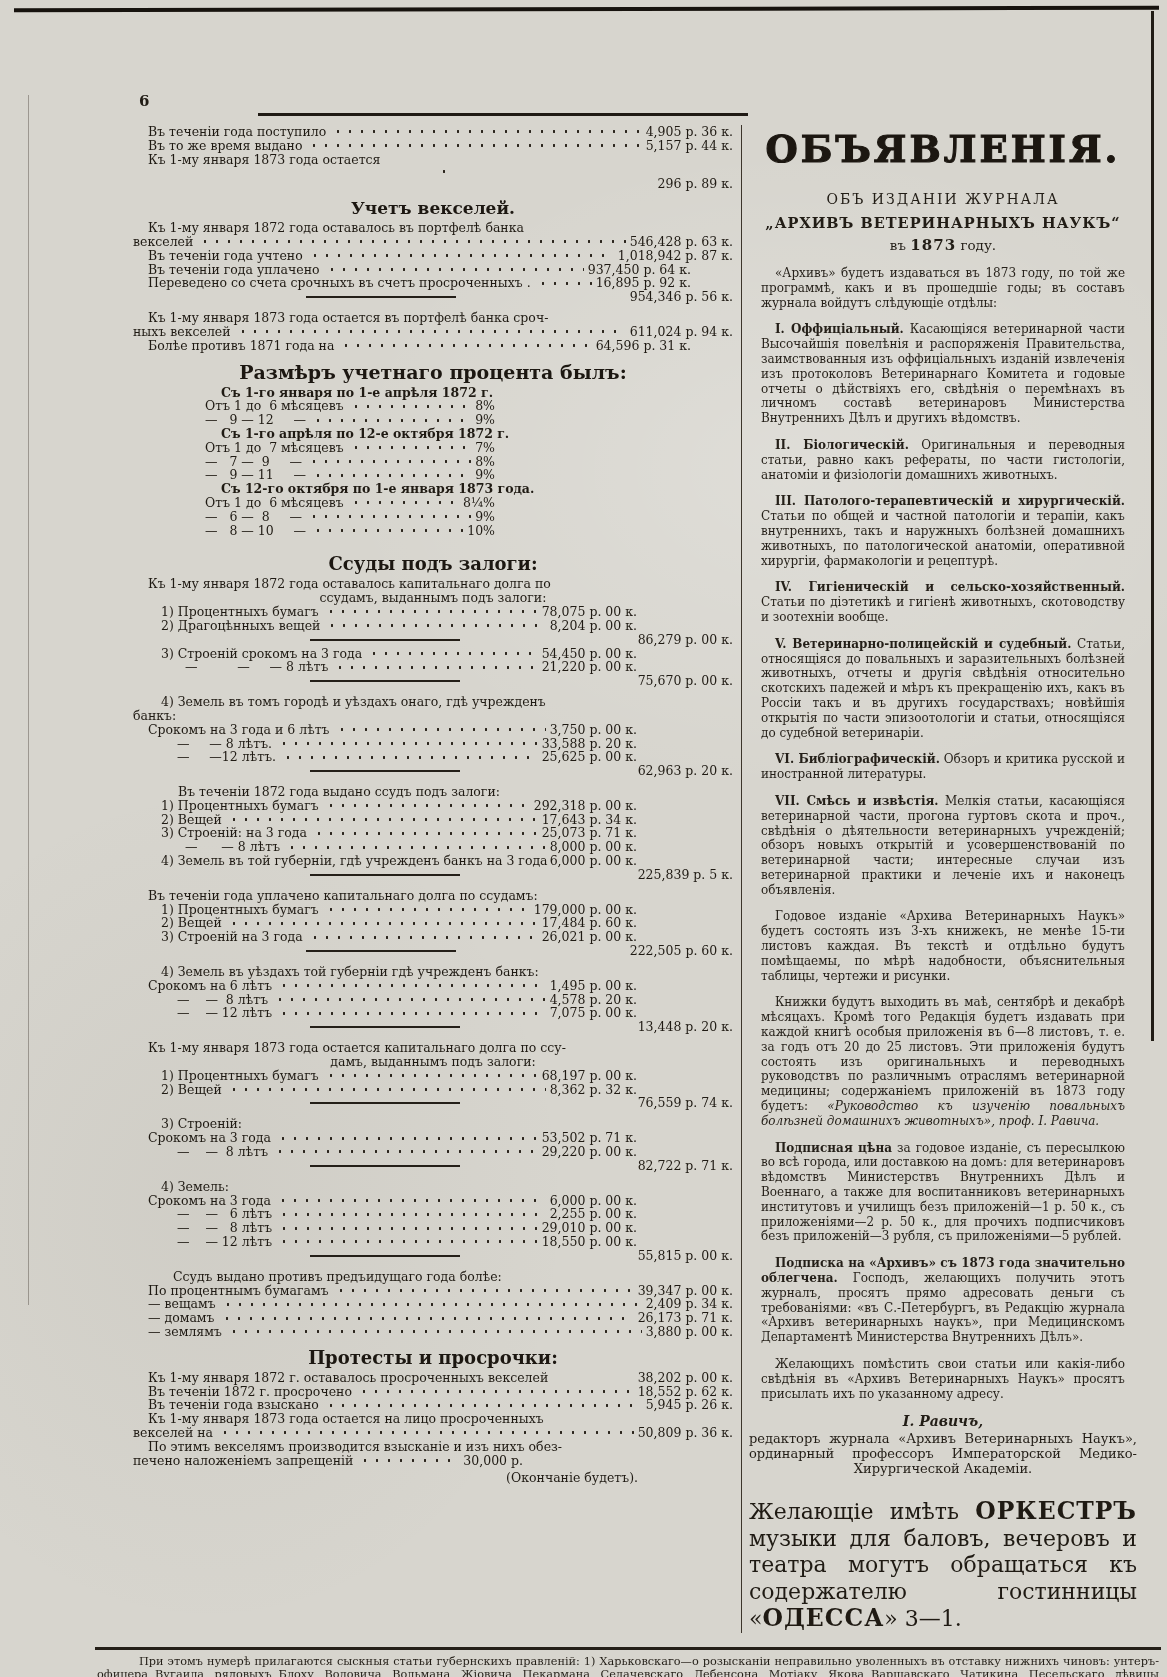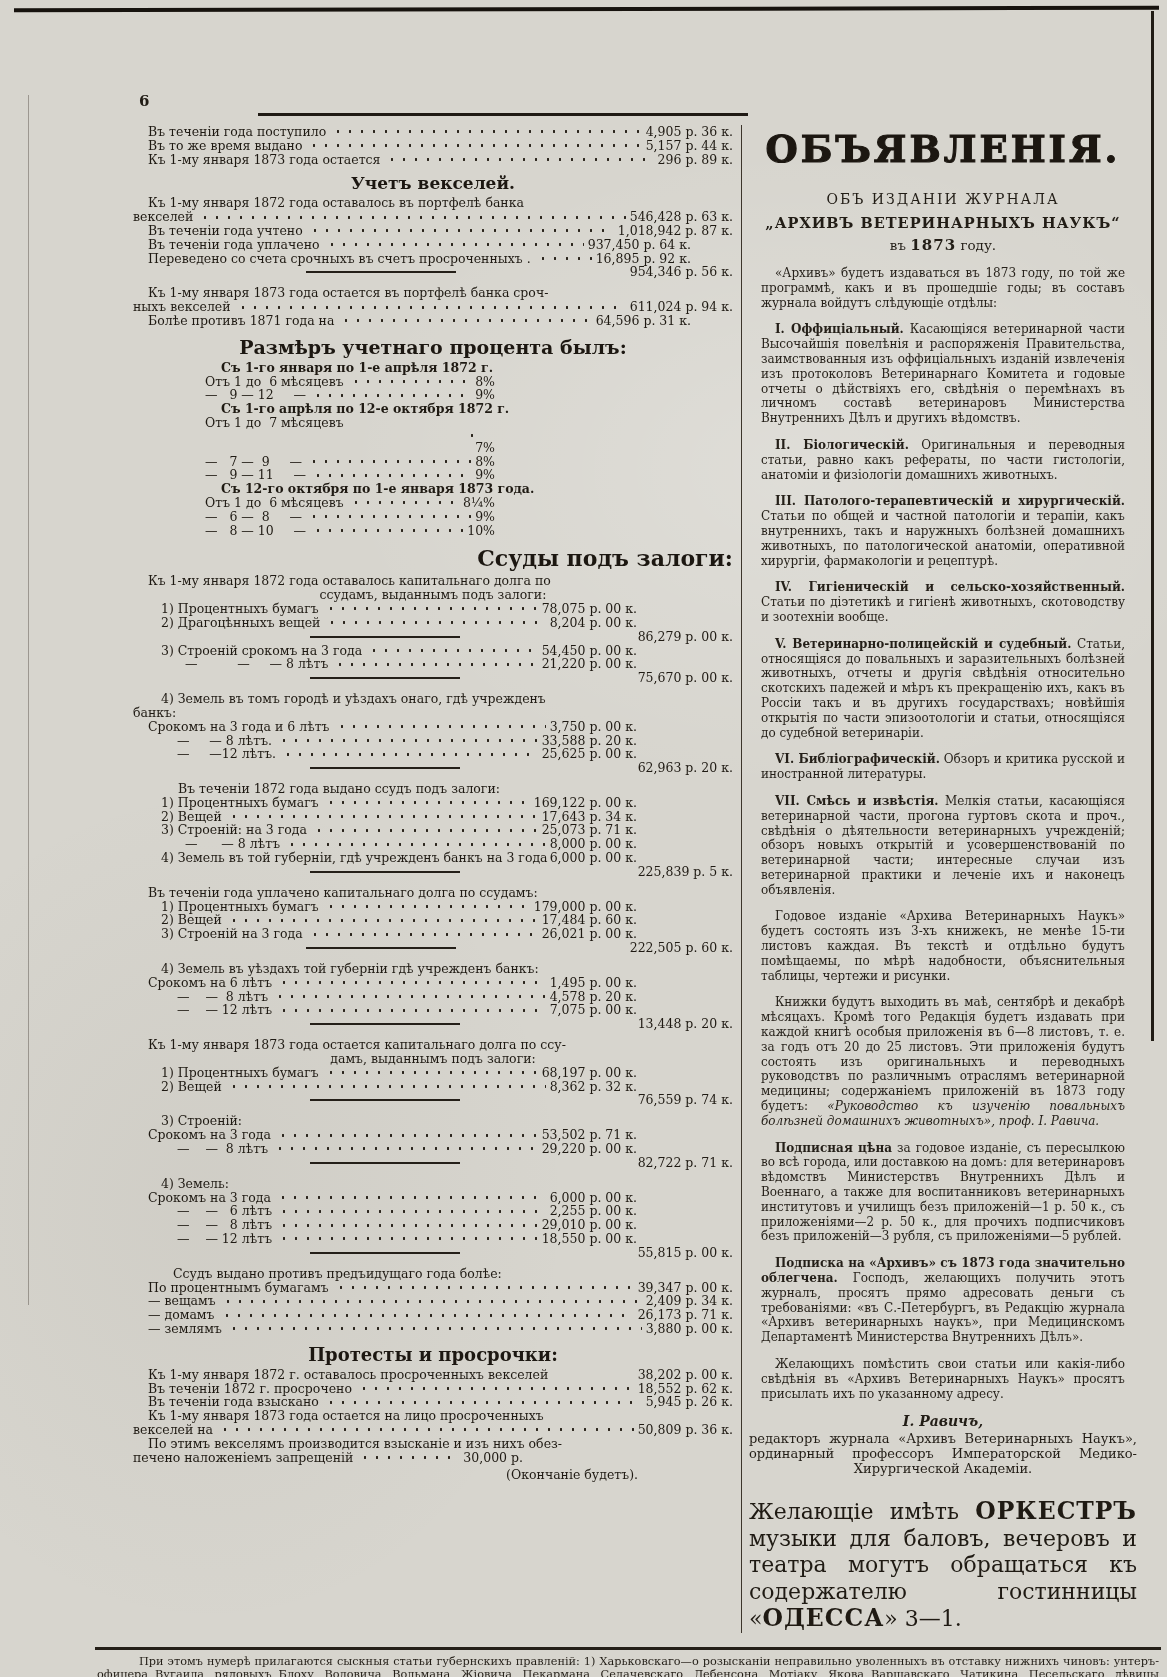--- a/index.html
+++ b/index.html
@@ -80,21 +80,21 @@
           <div class="lrow" style="padding-left: 15px;">
             <span class="lbl">Въ теченіи года поступило</span>
             <span class="dots"></span>
             <span class="amt c2">4,905 р. 36 к.</span>
           </div>
           <div class="lrow" style="padding-left: 15px;">
             <span class="lbl">Въ то же время выдано</span>
             <span class="dots"></span>
             <span class="amt c2">5,157 р. 44 к.</span>
           </div>
-          <div class="lrow" style="padding-left: 15px;">
+          <div class="lrow" style="padding-left: 15px; flex-direction: column;">
             <span class="lbl">Къ 1-му января 1873 года остается</span>
             <span class="dots"></span>
             <span class="amt c2">296 р. 89 к.</span>
           </div>
           <div class="lh" style="font-size: 17px; margin-top: 7px;">Учетъ векселей.</div>
           <div class="lp" style="padding-left: 15px;">Къ 1-му января 1872 года оставалось въ портфелѣ банка</div>
           <div class="lrow">
             <span class="lbl">векселей</span>
             <span class="dots"></span>
             <span class="amt c2">546,428 р. 63 к.</span>
@@ -136,21 +136,21 @@
             <span class="lbl">Отъ 1 до  6 мѣсяцевъ</span>
             <span class="dots"></span>
             <span class="amt cp">8%</span>
           </div>
           <div class="lrow" style="padding-left: 72px;">
             <span class="lbl">—   9 — 12     —</span>
             <span class="dots"></span>
             <span class="amt cp">9%</span>
           </div>
           <div class="lp" style="padding-left: 88px; font-weight: bold;">Съ 1-го апрѣля по 12-е октября 1872 г.</div>
-          <div class="lrow" style="padding-left: 72px; flex-direction: column;">
+          <div class="lrow" style="padding-left: 72px;">
             <span class="lbl">Отъ 1 до  7 мѣсяцевъ</span>
             <span class="dots"></span>
             <span class="amt cp">7%</span>
           </div>
           <div class="lrow" style="padding-left: 72px;">
             <span class="lbl">—   7 —  9     —</span>
             <span class="dots"></span>
             <span class="amt cp">8%</span>
           </div>
           <div class="lrow" style="padding-left: 72px;">
@@ -167,21 +167,21 @@
           <div class="lrow" style="padding-left: 72px;">
             <span class="lbl">—   6 —  8     —</span>
             <span class="dots"></span>
             <span class="amt cp">9%</span>
           </div>
           <div class="lrow" style="padding-left: 72px;">
             <span class="lbl">—   8 — 10     —</span>
             <span class="dots"></span>
             <span class="amt cp">10%</span>
           </div>
-          <div class="lh" style="font-size: 22px; margin-top: 8px; text-align: right;">Ссуды подъ залоги:</div>
+          <div class="lh" style="font-size: 18px; margin-top: 16px;">Ссуды подъ залоги:</div>
           <div class="lp" style="padding-left: 15px;">Къ 1-му января 1872 года оставалось капитальнаго долга по</div>
           <div class="lp" style="text-align: center;">ссудамъ, выданнымъ подъ залоги:</div>
           <div class="lrow" style="padding-left: 28px;">
             <span class="lbl">1) Процентныхъ бумагъ</span>
             <span class="dots"></span>
             <span class="amt c1">78,075 р. 00 к.</span>
           </div>
           <div class="lrow" style="padding-left: 28px;">
             <span class="lbl">2) Драгоцѣнныхъ вещей</span>
             <span class="dots"></span>
@@ -225,21 +225,21 @@
           </div>
           <div class="ltot">
             <span class="trule"></span>
             <span class="amt c2">62,963 р. 20 к.</span>
           </div>
           <div class="lgap" style="height: 7px;"></div>
           <div class="lp" style="padding-left: 45px;">Въ теченіи 1872 года выдано ссудъ подъ залоги:</div>
           <div class="lrow" style="padding-left: 28px;">
             <span class="lbl">1) Процентныхъ бумагъ</span>
             <span class="dots"></span>
-            <span class="amt c1">169,122 р. 00 к.</span>
+            <span class="amt c1">292,318 р. 00 к.</span>
           </div>
           <div class="lrow" style="padding-left: 28px;">
             <span class="lbl">2) Вещей</span>
             <span class="dots"></span>
             <span class="amt c1">17,643 р. 34 к.</span>
           </div>
           <div class="lrow" style="padding-left: 28px;">
             <span class="lbl">3) Строеній: на 3 года</span>
             <span class="dots"></span>
             <span class="amt c1">25,073 р. 71 к.</span>

